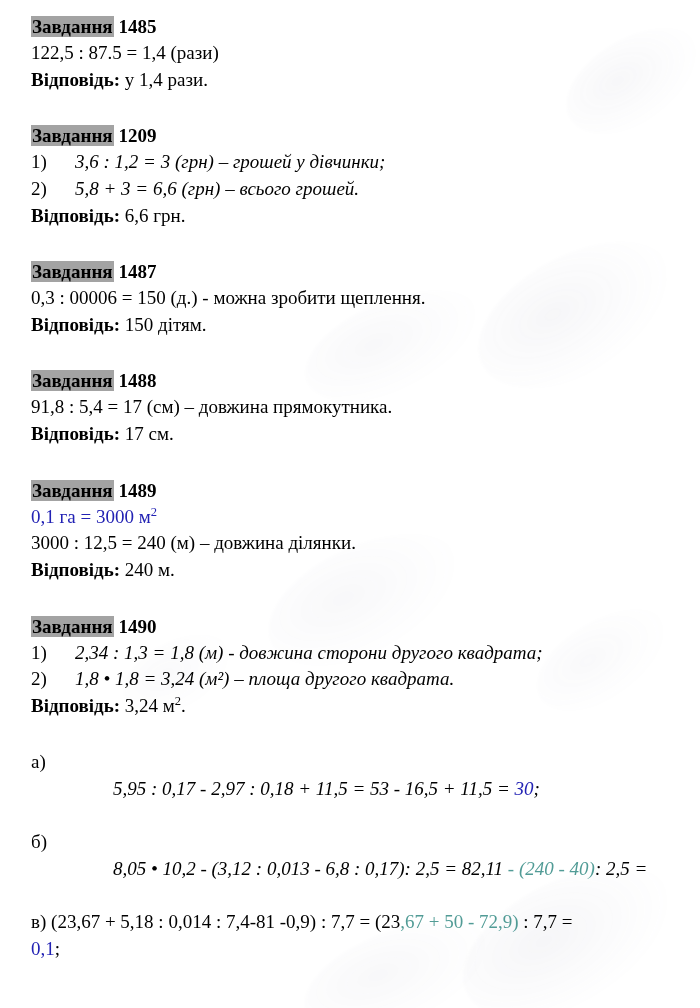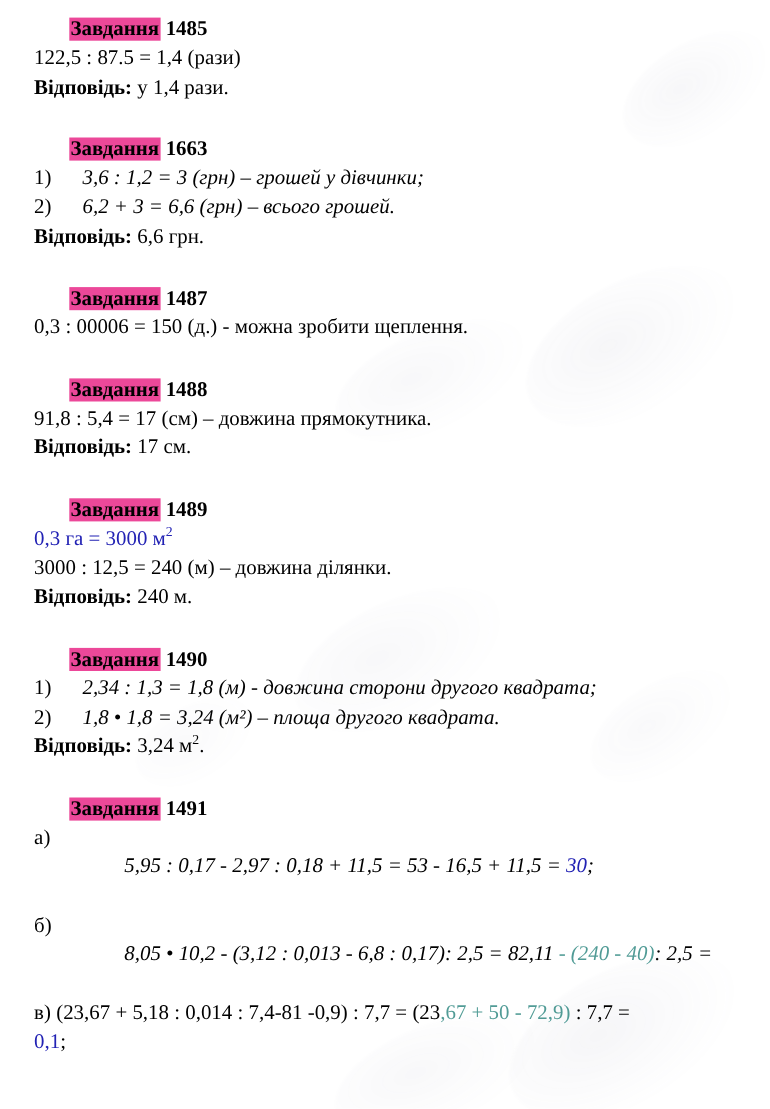--- a/index.html
+++ b/index.html
@@ -54,23 +54,22 @@
   .task-block:last-child { margin-bottom: 0; }
 
   .task-heading {
     font-size: 19px;
     font-weight: bold;
     line-height: 1.32;
     margin: 0 0 1px 0;
     white-space: nowrap;
   }
   .task-heading .hl {
-    background: #ec4899;
+    background: #a3a3a3;
     padding: 0 1px 0 1px;
-    margin-left: 32px;
   }
   .task-heading .num {
     padding-left: 5px;
   }
 
   .line {
     font-size: 19px;
     line-height: 1.40;
     margin: 0;
     white-space: pre-wrap;
@@ -122,76 +121,74 @@
   <section class="task-block">
     <div class="task-heading">
       <span class="hl">Завдання</span><span class="num">1485</span>
     </div>
     <p class="line">122,5 : 87.5 = 1,4 (рази)</p>
     <p class="line"><span class="ans-label">Відповідь:</span><span> у 1,4 рази.</span></p>
   </section>
 
   <section class="task-block">
     <div class="task-heading">
-      <span class="hl">Завдання</span><span class="num">1663</span>
+      <span class="hl">Завдання</span><span class="num">1209</span>
     </div>
     <p class="line indent-item">
       <span class="marker">1)</span>
       <span class="body">3,6 : 1,2 = 3 (грн) – грошей у дівчинки;</span>
     </p>
     <p class="line indent-item">
       <span class="marker">2)</span>
-      <span class="body">6,2 + 3 = 6,6 (грн) – всього грошей.</span>
+      <span class="body">5,8 + 3 = 6,6 (грн) – всього грошей.</span>
     </p>
     <p class="line"><span class="ans-label">Відповідь:</span><span> 6,6 грн.</span></p>
   </section>
 
   <section class="task-block">
     <div class="task-heading">
       <span class="hl">Завдання</span><span class="num">1487</span>
     </div>
     <p class="line">0,3 : 00006 = 150 (д.) - можна зробити щеплення.</p>
+    <p class="line"><span class="ans-label">Відповідь:</span><span> 150 дітям.</span></p>
   </section>
 
   <section class="task-block">
     <div class="task-heading">
       <span class="hl">Завдання</span><span class="num">1488</span>
     </div>
     <p class="line">91,8 : 5,4 = 17 (см) – довжина прямокутника.</p>
     <p class="line"><span class="ans-label">Відповідь:</span><span> 17 см.</span></p>
   </section>
 
   <section class="task-block">
     <div class="task-heading">
       <span class="hl">Завдання</span><span class="num">1489</span>
     </div>
-    <p class="line blue"><span>0,3 га = 3000 м</span><sup>2</sup></p>
+    <p class="line blue"><span>0,1 га = 3000 м</span><sup>2</sup></p>
     <p class="line">3000 : 12,5 = 240 (м) – довжина ділянки.</p>
     <p class="line"><span class="ans-label">Відповідь:</span><span> 240 м.</span></p>
   </section>
 
   <section class="task-block">
     <div class="task-heading">
       <span class="hl">Завдання</span><span class="num">1490</span>
     </div>
     <p class="line indent-item">
       <span class="marker">1)</span>
       <span class="body">2,34 : 1,3 = 1,8 (м) - довжина сторони другого квадрата;</span>
     </p>
     <p class="line indent-item">
       <span class="marker">2)</span>
       <span class="body">1,8 • 1,8 = 3,24 (м²) – площа другого квадрата.</span>
     </p>
     <p class="line"><span class="ans-label">Відповідь:</span><span> 3,24 м</span><sup>2</sup><span>.</span></p>
   </section>
 
   <section class="task-block">
-    <div class="task-heading">
-      <span class="hl">Завдання</span><span class="num">1491</span>
-    </div>
 
     <p class="line indent-item">
       <span class="marker">а)</span>
       <span class="body">
         <span>5,95 : 0,17 - 2,97 : 0,18 + 11,5 = 53 - 16,5 + 11,5 = </span><span class="blue">30</span><span>;</span>
       </span>
     </p>
 
     <p class="line indent-item">
       <span class="marker">б)</span>

